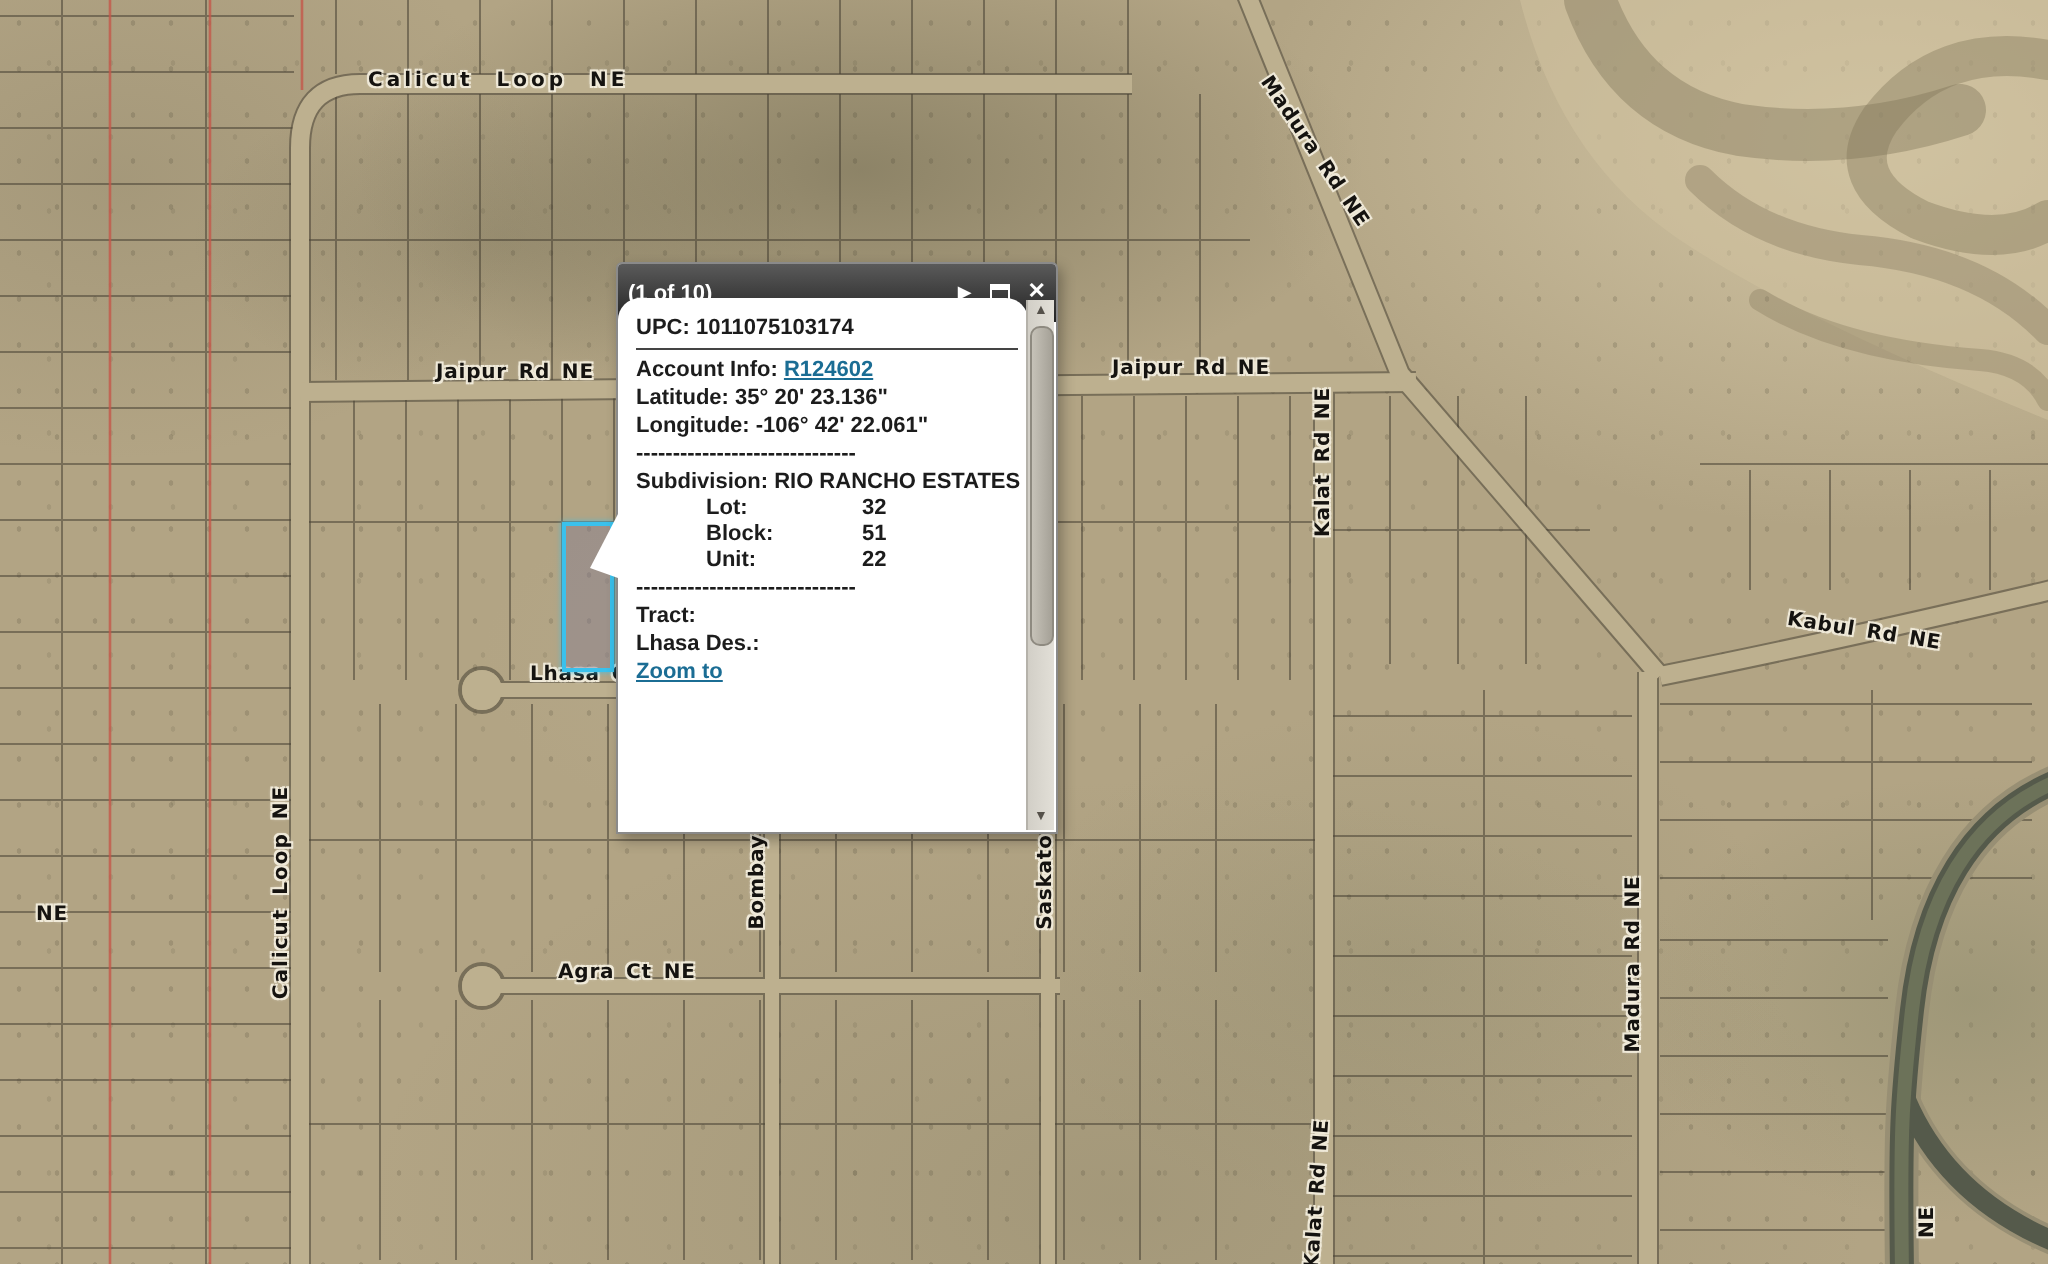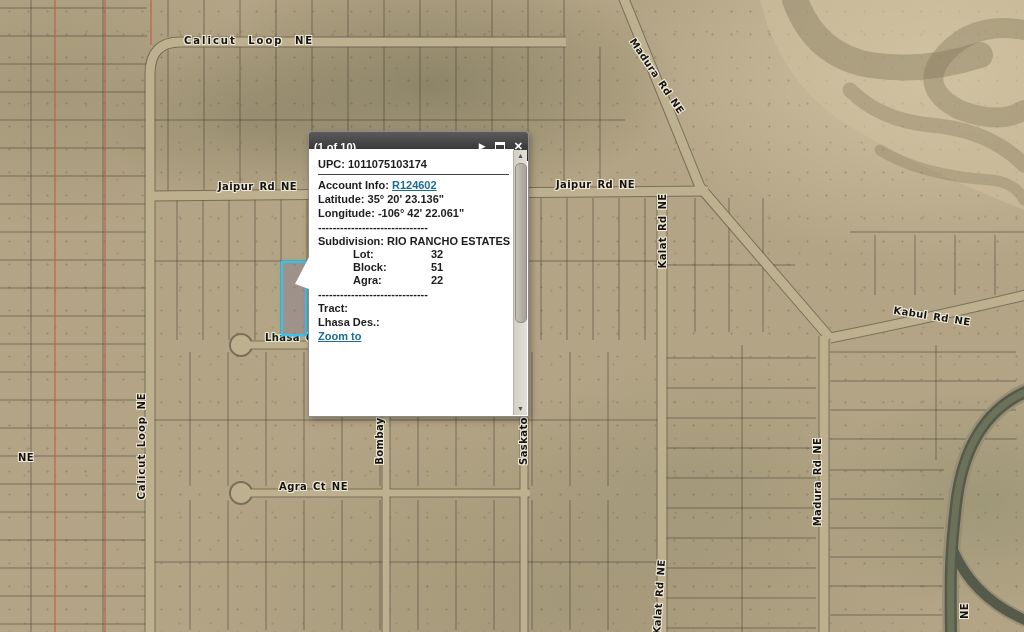--- a/index.html
+++ b/index.html
@@ -38,21 +38,21 @@
   .popup{position:absolute;left:308px;top:131px;width:219px;height:284px;background:#fff;
     border:1px solid #8a8a8a;border-radius:3px 3px 0 0;box-shadow:2px 3px 7px rgba(0,0,0,.30);z-index:10;}
   .popup-header{position:absolute;left:0;top:0;right:0;height:29px;border-radius:2px 2px 0 0;
     background:linear-gradient(#5a5a5a,#232323);display:flex;align-items:center;padding:0 5px;}
   .popup-title{color:#fff;font-size:11px;font-weight:bold;flex:1;}
   .hbtn{color:#fff;font-size:9px;line-height:15px;margin-left:9px;cursor:pointer;}
   .hbtn.close{font-size:11px;font-weight:bold;}
   .win-icon{display:inline-block;width:8px;height:6px;border:1px solid #fff;border-top:3px solid #fff;margin-left:9px;cursor:pointer;}
   .popup-pointer{position:absolute;left:-14px;top:125px;width:14px;height:32px;}
   .popup-body{position:absolute;left:0;top:17px;right:14px;bottom:0;background:#fff;
-    padding:8px 3px 4px 9px;overflow:hidden;font-size:11px;line-height:14px;color:#222;}
+    padding:8px 3px 4px 9px;overflow:hidden;font-size:11px;line-height:14px;color:#222;border-radius:11px;}
   .popup-body p{margin:0;}
   .b{font-weight:bold;color:#1c1c1c;}
   .hrline{border-top:1px solid #444;margin:3px 2px 3px 0;}
   .mb4{margin-bottom:4px;}.mb6{margin-bottom:6px;}.mb8{margin-bottom:8px;}
   .lv{line-height:13px;}
   .lv .lab{display:inline-block;min-width:78px;margin-left:35px;}
   .dash{letter-spacing:0;}
   a.plink{color:#1b6d94;font-weight:bold;text-decoration:underline;cursor:pointer;}
   .note{font-weight:normal;color:#333;line-height:13px;}
   
@@ -153,21 +153,21 @@
     <div class="popup-body">
       <p class="b"><span>UPC:</span> <span>1011075103174</span></p>
       <div class="hrline"></div>
       <p class="b mb8"><span>Account Info:</span> <a class="plink">R124602</a></p>
       <p class="b"><span>Latitude:</span> <span>35° 20' 23.136"</span></p>
       <p class="b mb8"><span>Longitude:</span> <span>-106° 42' 22.061"</span></p>
       <p class="b dash mb4">------------------------------</p>
       <p class="b"><span>Subdivision:</span> <span>RIO RANCHO ESTATES</span></p>
       <p class="b lv"><span class="lab">Lot:</span><span>32</span></p>
       <p class="b lv"><span class="lab">Block:</span><span>51</span></p>
-      <p class="b lv"><span class="lab">Agra:</span><span>22</span></p>
+      <p class="b lv"><span class="lab">Unit:</span><span>22</span></p>
       <p class="b dash">------------------------------</p>
       <p class="b">Tract:</p>
       <p class="b mb6">Lhasa Des.:</p>
       <p><a class="plink">Zoom to</a></p>
     </div>
     <div class="sb">
       <span class="sb-arrow up">▲</span>
       <span class="sb-thumb"></span>
       <span class="sb-arrow down">▼</span>
     </div>

